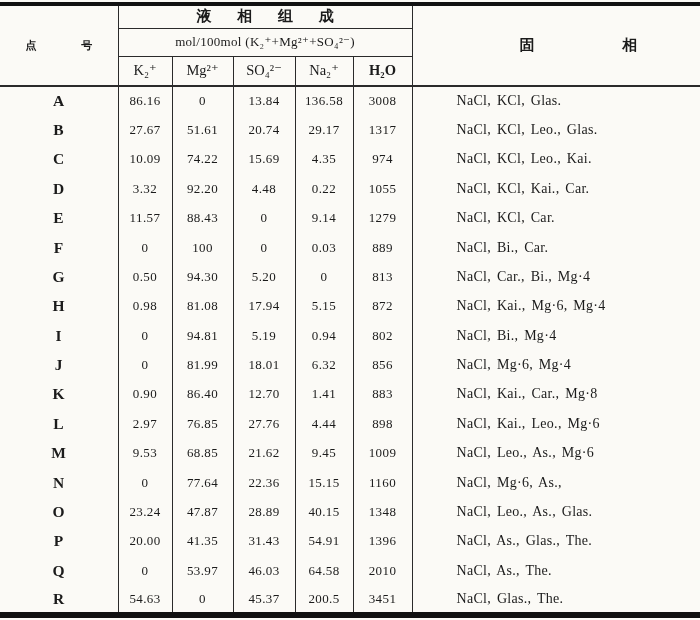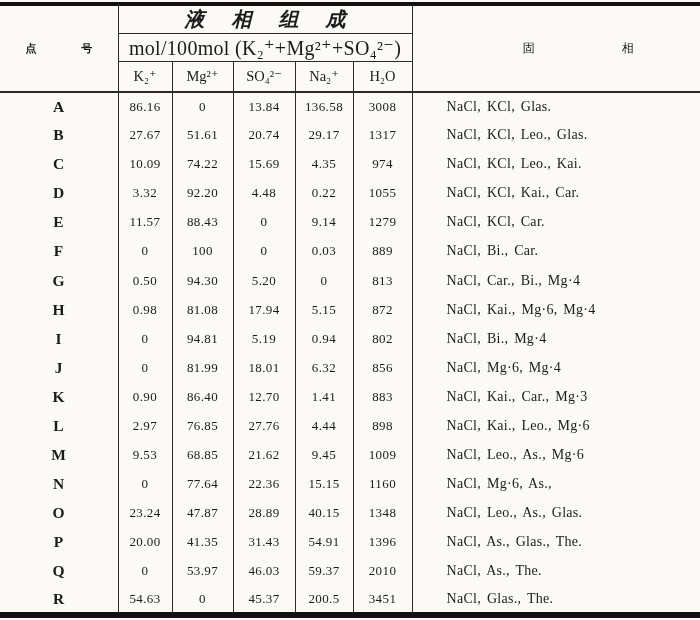--- a/index.html
+++ b/index.html
@@ -43,65 +43,64 @@
   .point-head {
     border-right: 1px solid var(--rule);
     border-bottom: 2px solid var(--rule);
     font-size: 11px;
     font-weight: bold;
     word-spacing: 42px;
   }
   .solid-head {
     border-left: 1px solid var(--rule);
     border-bottom: 2px solid var(--rule);
-    font-size: 12px;
-    font-weight: normal;
+    font-size: 15px;
+    font-weight: bold;
     word-spacing: 84px;
     padding-left: 44px;
   }
   .liquid-head {
     height: 24px;
     border-bottom: 1px solid var(--rule);
-    font-size: 20px;
+    font-size: 15px;
     font-weight: bold;
     word-spacing: 22px;
-    font-style: italic;
   }
   .formula-head {
     height: 28px;
     border-bottom: 1px solid var(--rule);
-    font-size: 20px;
+    font-size: 13px;
     letter-spacing: 0.3px;
     text-align: center;
   }
   tr.h3 { height: 30px; margin-left: 17px; }
   th.ion-head {
     border-left: 1px solid var(--rule);
     border-bottom: 2px solid var(--rule);
     font-size: 14.5px;
   }
-  th.ion-head:last-child { border-right: 1px solid var(--rule); }
+  th.ion-head:last-child { border-right: 1px solid var(--rule); font-weight: bold; }
   
   tbody tr { height: 28px; }
   td.point-cell {
     text-align: center;
     font-size: 15.5px;
     font-weight: bold;
     border-right: 1px solid var(--rule);
     letter-spacing: 0.5px;
   }
   td.num-cell {
     text-align: center;
     font-size: 13px;
     border-left: 1px solid var(--rule);
     letter-spacing: 0.4px;
   }
   td.solid-cell {
     text-align: left;
-    padding-left: 34px;
+    padding-left: 44px;
     font-size: 14px;
     border-left: 1px solid var(--rule);
     letter-spacing: 0.3px;
     word-spacing: 2px;
   }
 </style>
 </head>
 <body>
 
 <div class="page">
@@ -225,21 +224,21 @@
           <td class="num-cell">856</td>
           <td class="solid-cell">NaCl, Mg·6, Mg·4</td>
         </tr>
         <tr>
           <td class="point-cell">K</td>
           <td class="num-cell">0.90</td>
           <td class="num-cell">86.40</td>
           <td class="num-cell">12.70</td>
           <td class="num-cell">1.41</td>
           <td class="num-cell">883</td>
-          <td class="solid-cell">NaCl, Kai., Car., Mg·3</td>
+          <td class="solid-cell">NaCl, Kai., Car., Mg·8</td>
         </tr>
         <tr>
           <td class="point-cell">L</td>
           <td class="num-cell">2.97</td>
           <td class="num-cell">76.85</td>
           <td class="num-cell">27.76</td>
           <td class="num-cell">4.44</td>
           <td class="num-cell">898</td>
           <td class="solid-cell">NaCl, Kai., Leo., Mg·6</td>
         </tr>
@@ -277,21 +276,21 @@
           <td class="num-cell">31.43</td>
           <td class="num-cell">54.91</td>
           <td class="num-cell">1396</td>
           <td class="solid-cell">NaCl, As., Glas., The.</td>
         </tr>
         <tr>
           <td class="point-cell">Q</td>
           <td class="num-cell">0</td>
           <td class="num-cell">53.97</td>
           <td class="num-cell">46.03</td>
-          <td class="num-cell">59.37</td>
+          <td class="num-cell">64.58</td>
           <td class="num-cell">2010</td>
           <td class="solid-cell">NaCl, As., The.</td>
         </tr>
         <tr>
           <td class="point-cell">R</td>
           <td class="num-cell">54.63</td>
           <td class="num-cell">0</td>
           <td class="num-cell">45.37</td>
           <td class="num-cell">200.5</td>
           <td class="num-cell">3451</td>

